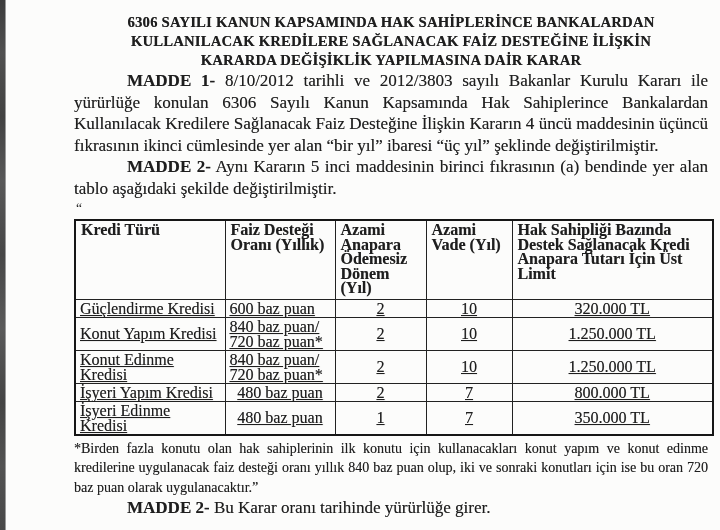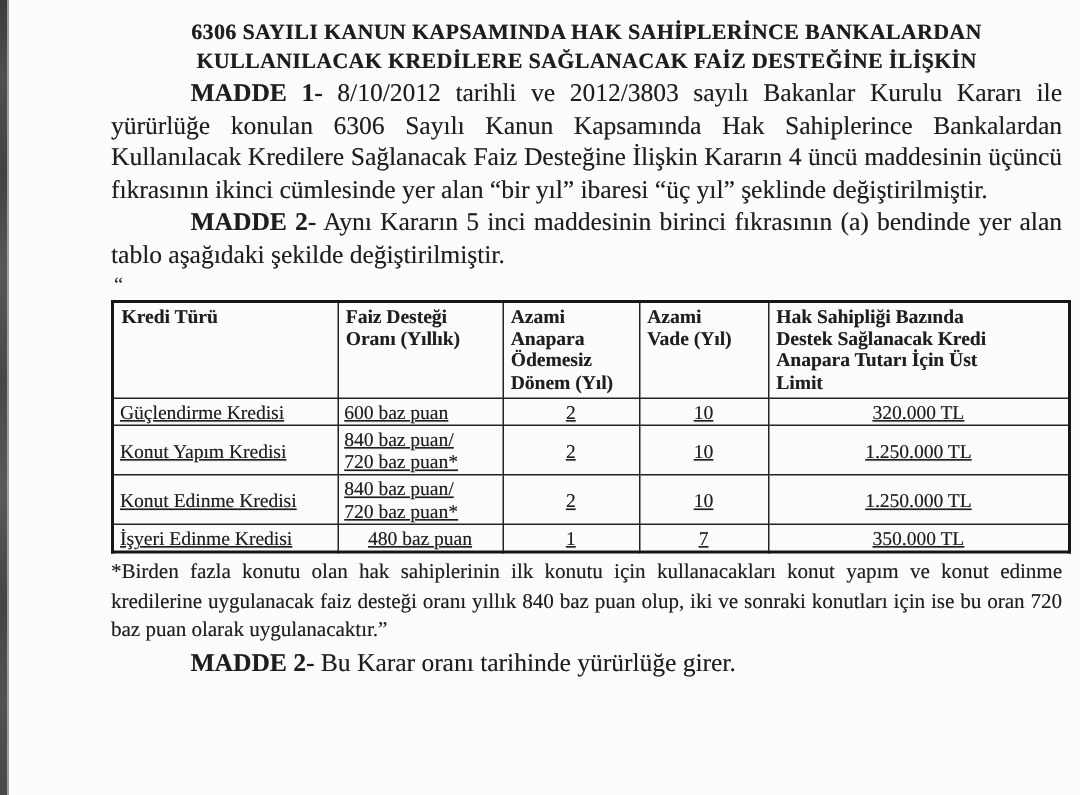--- a/index.html
+++ b/index.html
@@ -50,21 +50,21 @@
     height: 15px;
     font-size: 13.6px;
     line-height: 15px;
     text-indent: 2px;
   }
   table.credit-table {
     margin-top: 3px;
     border-collapse: collapse;
     table-layout: fixed;
     width: 638px;
-    font-size: 13px;
+    font-size: 16px;
     border: 2px solid #161616;
     text-shadow: 0.15px 0.15px 0.3px rgba(35,35,35,0.5);
     padding-left: 17px;
   }
   table.credit-table th, table.credit-table td {
     border: 1px solid #222;
   }
   table.credit-table th {
     font-weight: bold;
     text-align: left;
@@ -96,20 +96,21 @@
 </head>
 <body>
 
 <div class="scan-edge"></div>
 
 <div class="page">
 
   <div class="doc-title">
     <div>6306 SAYILI KANUN KAPSAMINDA HAK SAHİPLERİNCE BANKALARDAN</div>
     <div>KULLANILACAK KREDİLERE SAĞLANACAK FAİZ DESTEĞİNE İLİŞKİN</div>
+    <div>KARARDA DEĞİŞİKLİK YAPILMASINA DAİR KARAR</div>
   </div>
 
   <p class="madde p1"><span class="lead">MADDE 1-</span> <span>8/10/2012 tarihli ve 2012/3803 sayılı Bakanlar Kurulu Kararı ile yürürlüğe konulan 6306 Sayılı Kanun Kapsamında Hak Sahiplerince Bankalardan Kullanılacak Kredilere Sağlanacak Faiz Desteğine İlişkin Kararın 4 üncü maddesinin üçüncü fıkrasının ikinci cümlesinde yer alan “bir yıl” ibaresi “üç yıl” şeklinde değiştirilmiştir.</span></p>
 
   <p class="madde p2"><span class="lead">MADDE 2-</span> <span>Aynı Kararın 5 inci maddesinin birinci fıkrasının (a) bendinde yer alan tablo aşağıdaki şekilde değiştirilmiştir.</span></p>
 
   <div class="open-quote">“</div>
 
   <table class="credit-table">
     <colgroup>
@@ -153,20 +154,27 @@
       </tr>
       <tr>
         <td class="c1">Konut Edinme Kredisi</td>
         <td class="c2">840 baz puan/
 720 baz puan*</td>
         <td class="c3">2</td>
         <td class="c4">10</td>
         <td class="c5">1.250.000 TL</td>
       </tr>
       <tr>
+        <td class="c1">İşyeri Yapım Kredisi</td>
+        <td class="c2">480 baz puan</td>
+        <td class="c3">2</td>
+        <td class="c4">7</td>
+        <td class="c5">800.000 TL</td>
+      </tr>
+      <tr>
         <td class="c1">İşyeri Edinme Kredisi</td>
         <td class="c2">480 baz puan</td>
         <td class="c3">1</td>
         <td class="c4">7</td>
         <td class="c5">350.000 TL</td>
       </tr>
     </tbody>
   </table>
 
   <p class="footnote">*Birden fazla konutu olan hak sahiplerinin ilk konutu için kullanacakları konut yapım ve konut edinme kredilerine uygulanacak faiz desteği oranı yıllık 840 baz puan olup, iki ve sonraki konutları için ise bu oran 720 baz puan olarak uygulanacaktır.”</p>

